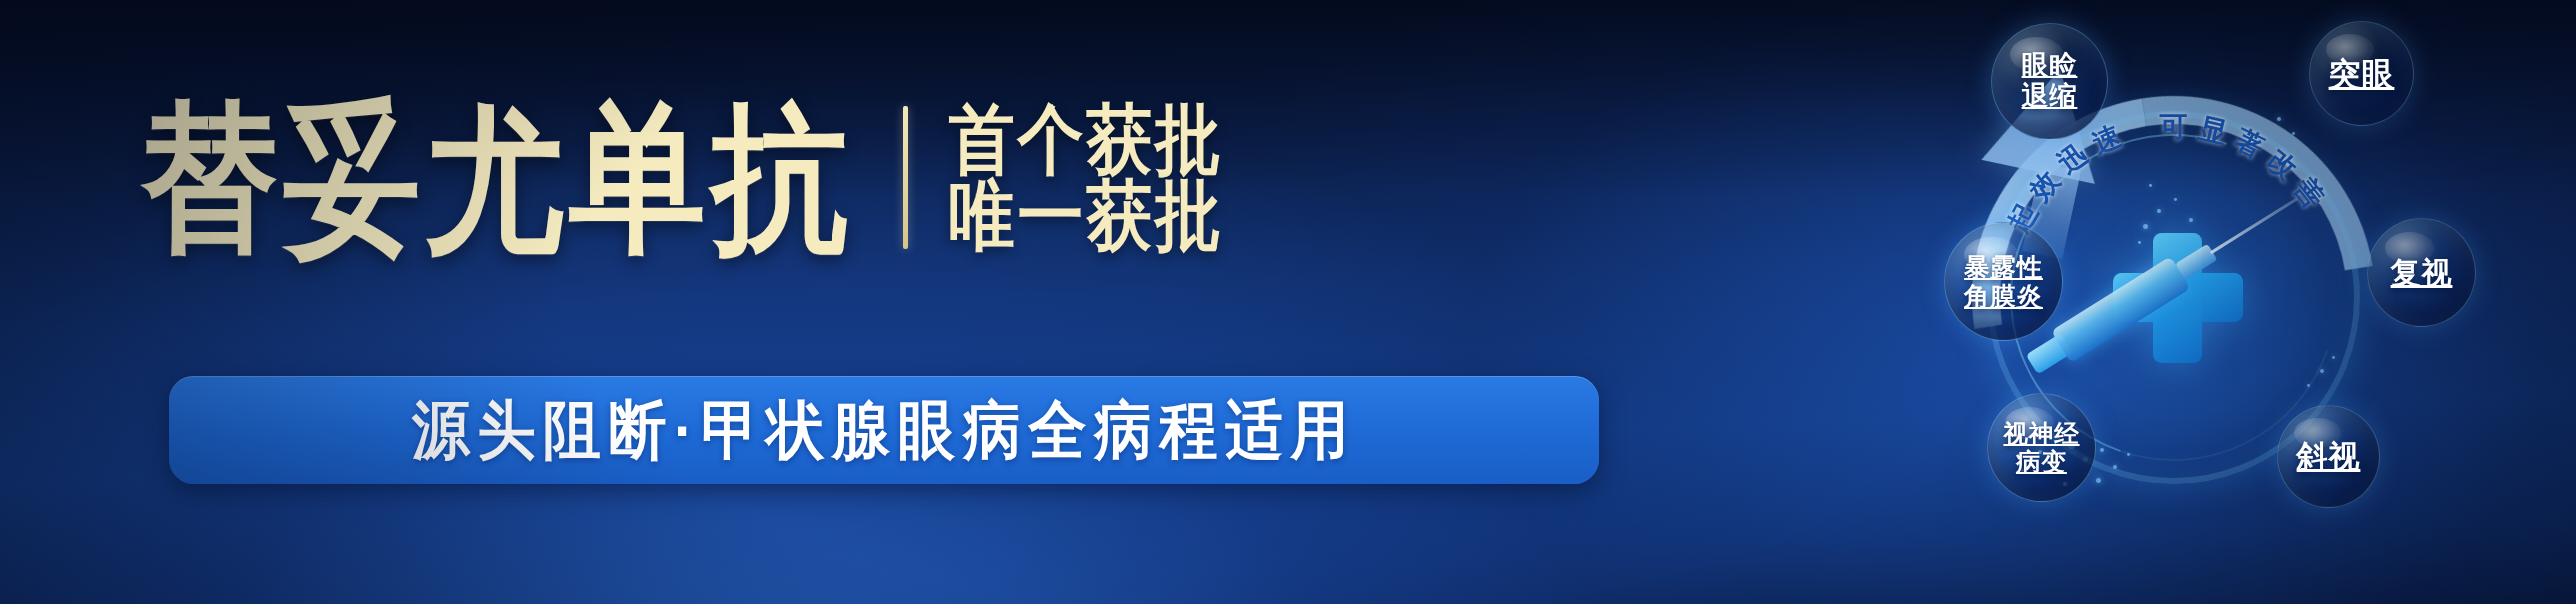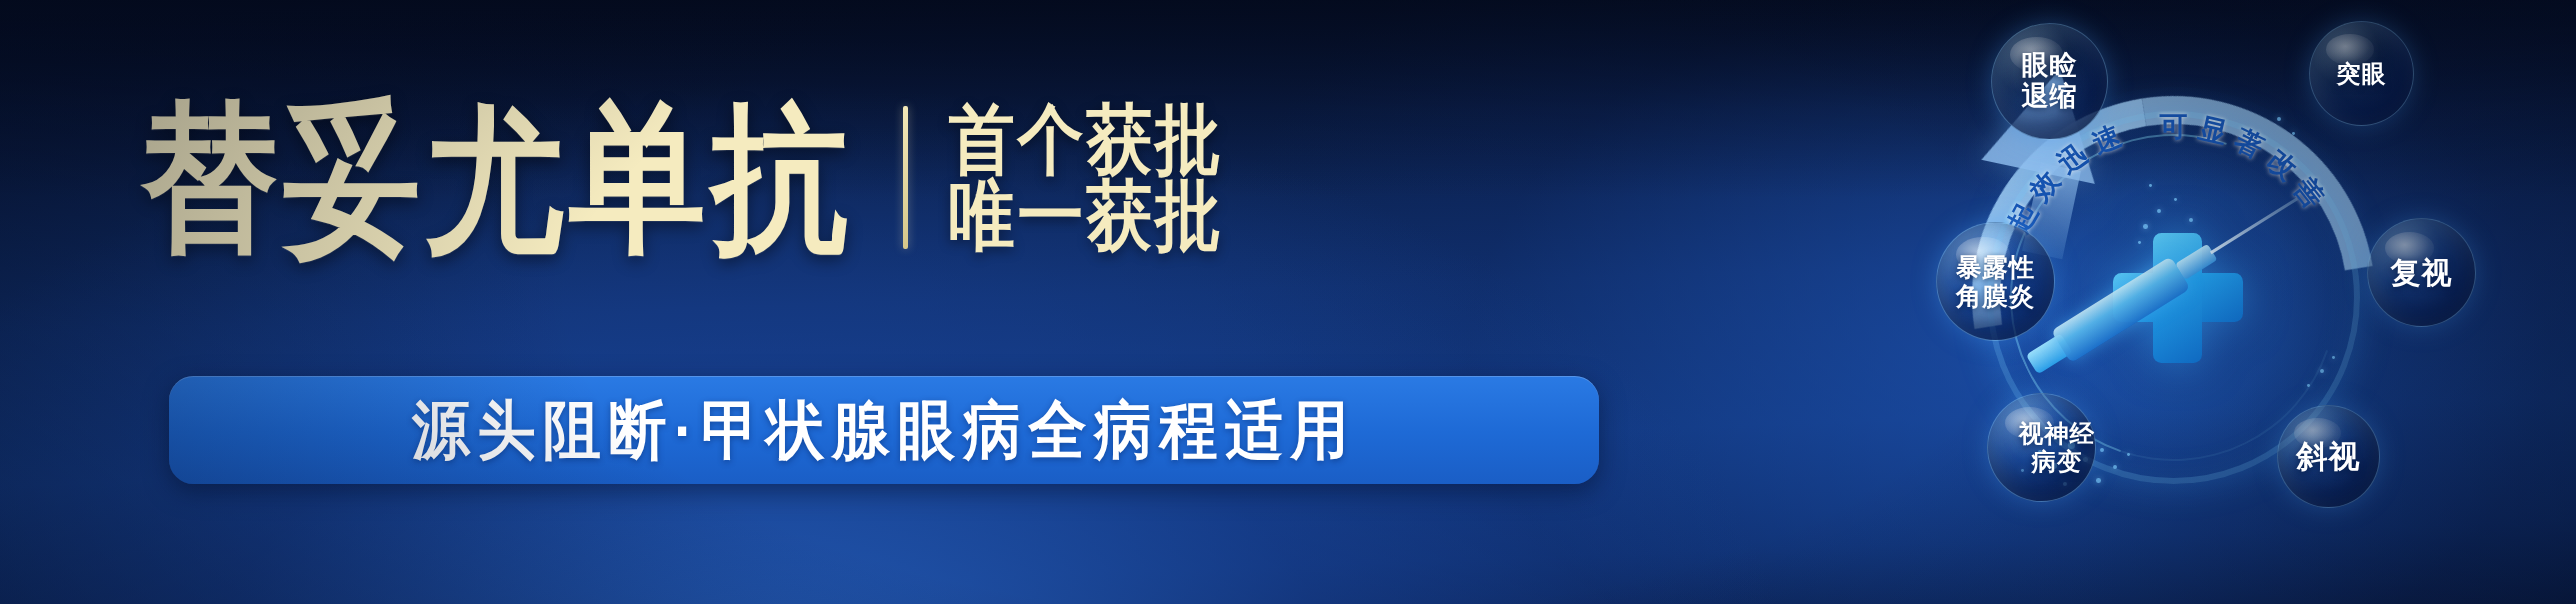--- a/index.html
+++ b/index.html
@@ -298,20 +298,21 @@
   .bubble-label {
     position: relative;
     z-index: 2;
     color: #ffffff;
     font-weight: bold;
     font-size: 25.4px;
     line-height: 29px;
     letter-spacing: 0.9px;
     text-shadow: 0 1.9px 6.6px rgba(0,20,60,0.75);
     white-space: pre-line;
+    text-decoration: underline;
   }
 </style>
 </head>
 <body>
 
 <div id="banner">
 
   <div class="topdark"></div>
 
   <div class="left-block">
@@ -405,30 +406,30 @@
         <div class="particle" style="left: 538px; top: 384px; width: 2.8px; height: 2.8px;"></div>
         <div class="particle" style="left: 508px; top: 117px; width: 3.8px; height: 3.8px;"></div>
         <div class="particle" style="left: 523px; top: 132px; width: 2.8px; height: 2.8px;"></div>
       </div>
     <div id="bubbles">
         <div class="bubble" style="left: 222px; top: 22.6px; width: 117px; height: 117px;">
           <span class="bubble-label" style="font-size: 27px; line-height: 31px;">眼睑
 退缩</span>
         </div>
         <div class="bubble" style="left: 540px; top: 21px; width: 105px; height: 105px;">
-          <span class="bubble-label" style="font-size: 24px; line-height: 32px;">突眼</span>
-        </div>
-        <div class="bubble" style="left: 167px; top: 222px; width: 119px; height: 119px;">
+          <span class="bubble-label" style="font-size: 32px; line-height: 32px;">突眼</span>
+        </div>
+        <div class="bubble" style="left: 175px; top: 222px; width: 119px; height: 119px;">
           <span class="bubble-label" style="font-size: 25.4px; line-height: 29px;">暴露性
 角膜炎</span>
         </div>
         <div class="bubble" style="left: 598px; top: 218px; width: 109px; height: 109px;">
           <span class="bubble-label" style="font-size: 30px; line-height: 32px;">复视</span>
         </div>
-        <div class="bubble" style="left: 218px; top: 393px; width: 109px; height: 109px; justify-content: flex-end;">
+        <div class="bubble" style="left: 218px; top: 393px; width: 109px; height: 109px;">
           <span class="bubble-label" style="font-size: 24.5px; line-height: 28px;">视神经
 病变</span>
         </div>
         <div class="bubble" style="left: 508px; top: 405px; width: 103px; height: 103px;">
           <span class="bubble-label" style="font-size: 31px; line-height: 31px;">斜视</span>
         </div>
       </div>
   </div>
 
   <div class="vignette"></div>

